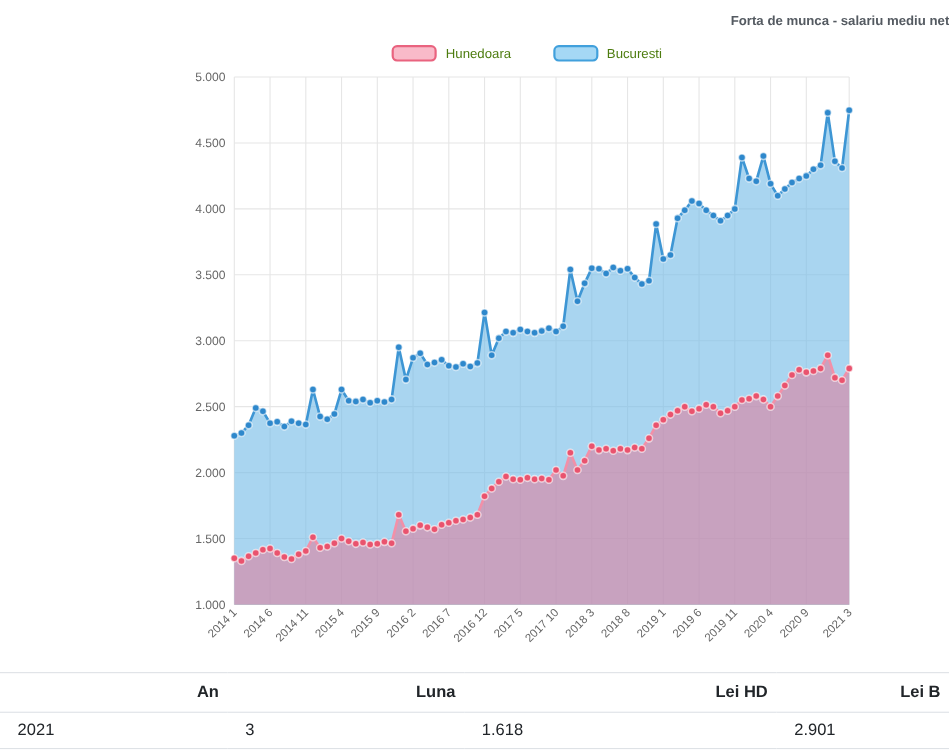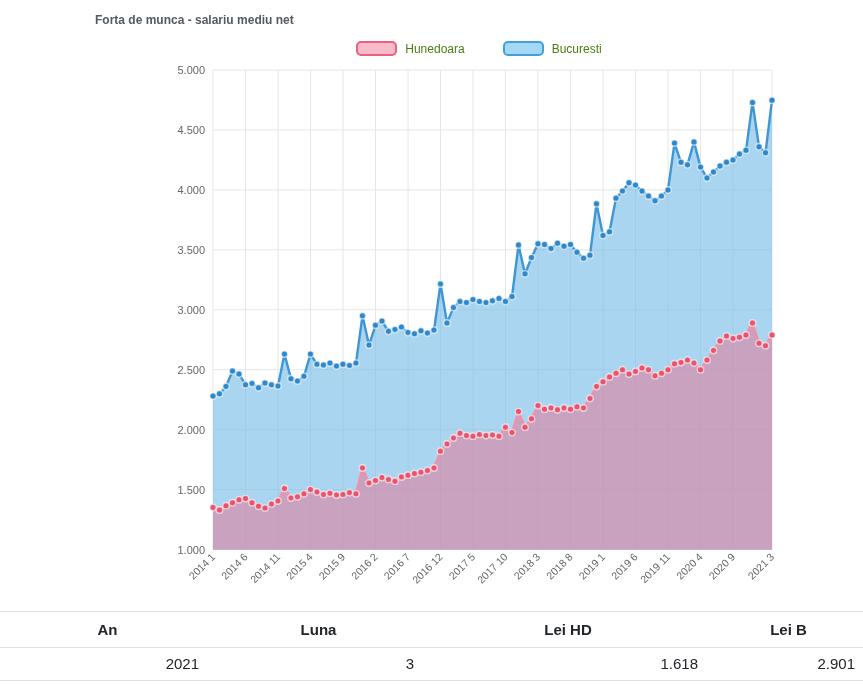--- a/index.html
+++ b/index.html
@@ -1,35 +1,35 @@
 <!DOCTYPE html>
 <html><head>
 <meta charset="utf-8">
 <style>
   html,body{margin:0;padding:0;background:#fff;}
   .page{position:relative;width:863px;height:685px;background:#fff;overflow:hidden;
         font-family:"Liberation Sans",sans-serif;}
-  .chart-head{position:absolute;left:95px;top:10px;width:768px;text-align:left;}
+  .chart-head{position:absolute;left:95px;top:10px;width:768px;text-align:right;}
   .chart-title{font-size:12px;font-weight:bold;color:#545a61;}
   .legend{position:absolute;left:95px;top:41px;width:768px;display:flex;
           justify-content:center;align-items:center;gap:38px;}
   .legend-item{display:flex;align-items:center;gap:8px;cursor:pointer;}
   .legend-swatch{width:41px;height:15px;border-radius:5px;border:2px solid transparent;box-sizing:border-box;}
   .legend-label{font-size:12px;color:#4d7c0f;}
   svg text{font-family:"Liberation Sans",sans-serif;}
   .table-wrap{position:absolute;left:0;top:611px;width:863px;}
   table.data{width:863px;border-collapse:collapse;table-layout:fixed;
              font-size:15px;color:#212529;}
   table.data col.c1{width:207px}
   table.data col.c2{width:215px}
   table.data col.c3{width:284px}
   table.data col.c4{width:157px}
-  table.data th{font-weight:bold;text-align:center;padding:9px 8px 9px 16px;
+  table.data th{font-weight:bold;text-align:right;padding:9px 8px 9px 16px;
                 border-top:1px solid #dee2e6;border-bottom:1px solid #dee2e6;}
-  table.data td{text-align:right;padding:7px 8px 8px 16px;border-bottom:1px solid #dee2e6;}
+  table.data td{text-align:left;padding:7px 8px 8px 16px;border-bottom:1px solid #dee2e6;}
 </style>
 </head>
 <body>
 
 <div class="page">
 
   <div class="chart-head">
     <span class="chart-title">Forta de munca - salariu mediu net</span>
   </div>
 

